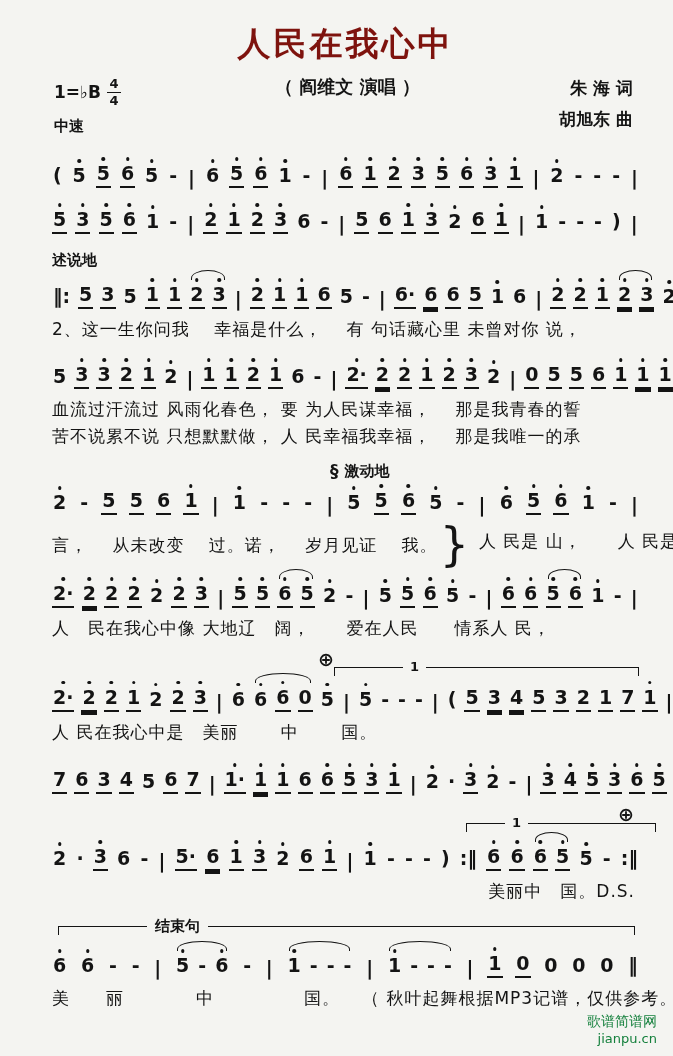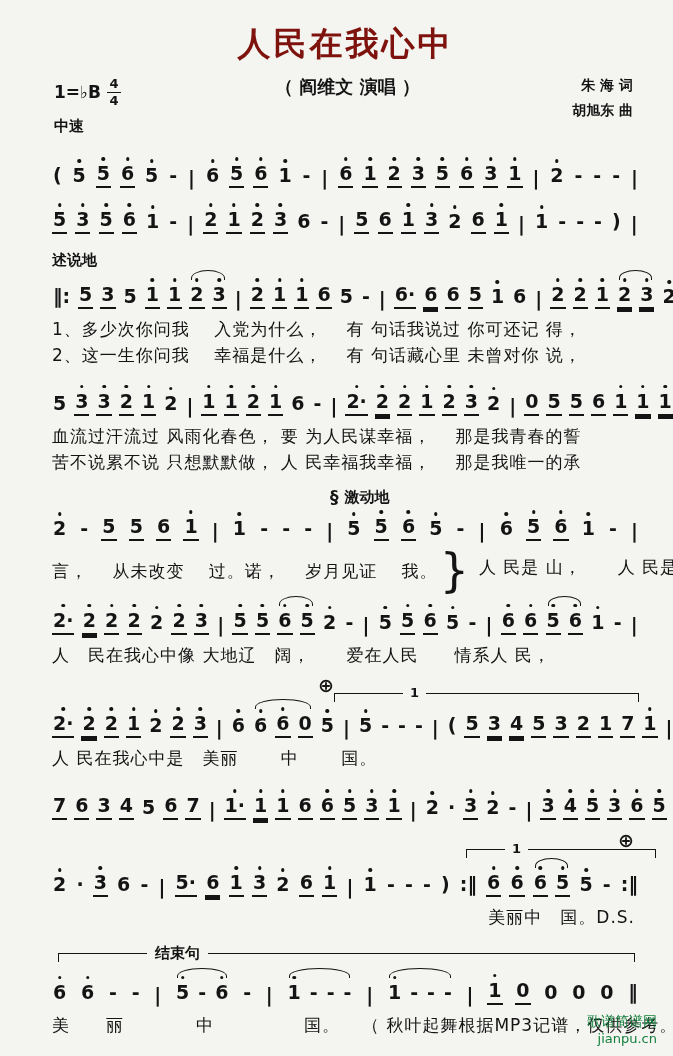--- a/index.html
+++ b/index.html
@@ -11,21 +11,21 @@
   .sheet{padding:8px 34px 0 52px;}
 
   
   .title{text-align:center;font-size:33px;font-weight:bold;color:#7e130e;letter-spacing:3px;margin-top:14px;}
   .meta{position:relative;height:76px;margin-top:6px;}
   .keyblock{position:absolute;left:2px;top:4px;font-size:17px;font-weight:bold;display:flex;align-items:center;gap:6px;}
   .frac{display:inline-flex;flex-direction:column;align-items:center;font-size:13px;line-height:1.05;font-weight:bold;}
   .frac .bar{width:12px;border-top:1.5px solid #141414;margin:1px 0;}
   .tempo{position:absolute;left:2px;top:44px;font-size:15px;font-weight:bold;}
   .subtitle{position:absolute;left:4px;right:0;top:2px;text-align:center;font-size:18px;font-weight:bold;}
-  .credits{position:absolute;right:6px;top:0;text-align:right;font-size:14px;font-weight:bold;line-height:1.8;}
+  .credits{position:absolute;right:6px;top:0;text-align:right;font-size:17px;font-weight:bold;line-height:1.8;}
 
   
   .music-line{
     display:flex;justify-content:space-between;align-items:flex-end;
     font-size:19px;font-weight:bold;line-height:1;
     padding:15px 0 7px 0;white-space:nowrap;
   }
   .tok{position:relative;display:inline-block;padding:0 1px 3px 1px;}
   .u1{border-bottom:2px solid #141414;}
   .u2{border-bottom:2px solid #141414;box-shadow:0 3px 0 #141414;}
@@ -180,21 +180,20 @@
       <span class="tok bar">|</span>
       <span class="tok hi u1">2</span>
       <span class="tok hi u1">2</span>
       <span class="tok hi u1">1</span>
       <span class="slur-group">
         <span class="tok hi u2">2</span>
         <span class="tok hi u2">3</span>
       </span>
       <span class="tok hi">2</span>
     </div>
-  <div class="lyrics">1、多少次你问我　 入党为什么，　 有  句话我说过  你可还记  得，</div>
   <div class="lyrics">2、这一生你问我　 幸福是什么，　 有  句话藏心里  未曾对你  说，</div>
 
   <div class="music-line" style="margin-top:8px">
       <span class="tok">5</span>
       <span class="tok hi u1">3</span>
       <span class="tok hi u1">3</span>
       <span class="tok hi u1">2</span>
       <span class="tok hi u1">1</span>
       <span class="tok hi">2</span>
       <span class="tok bar">|</span>

